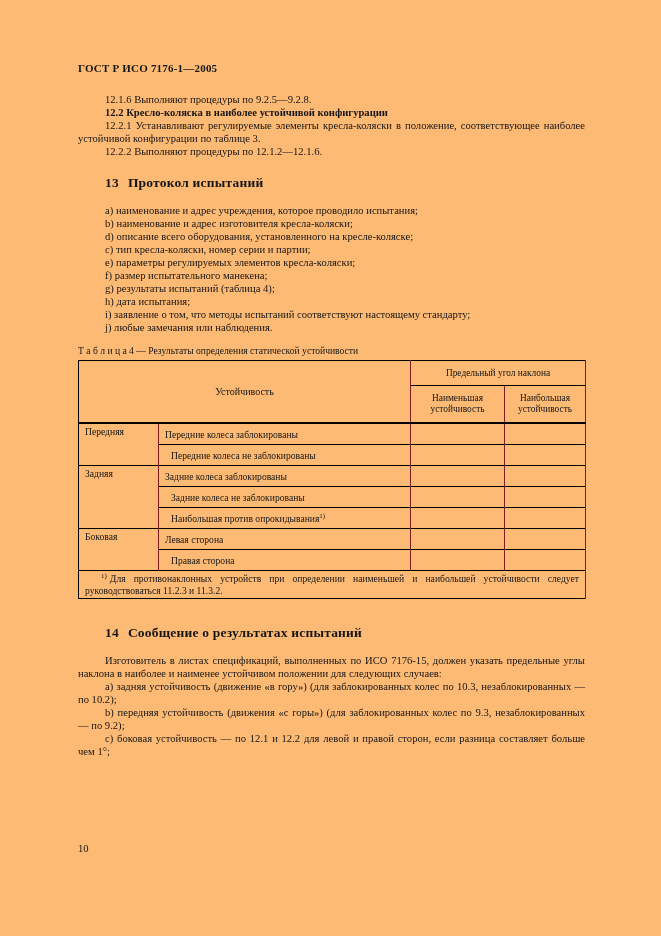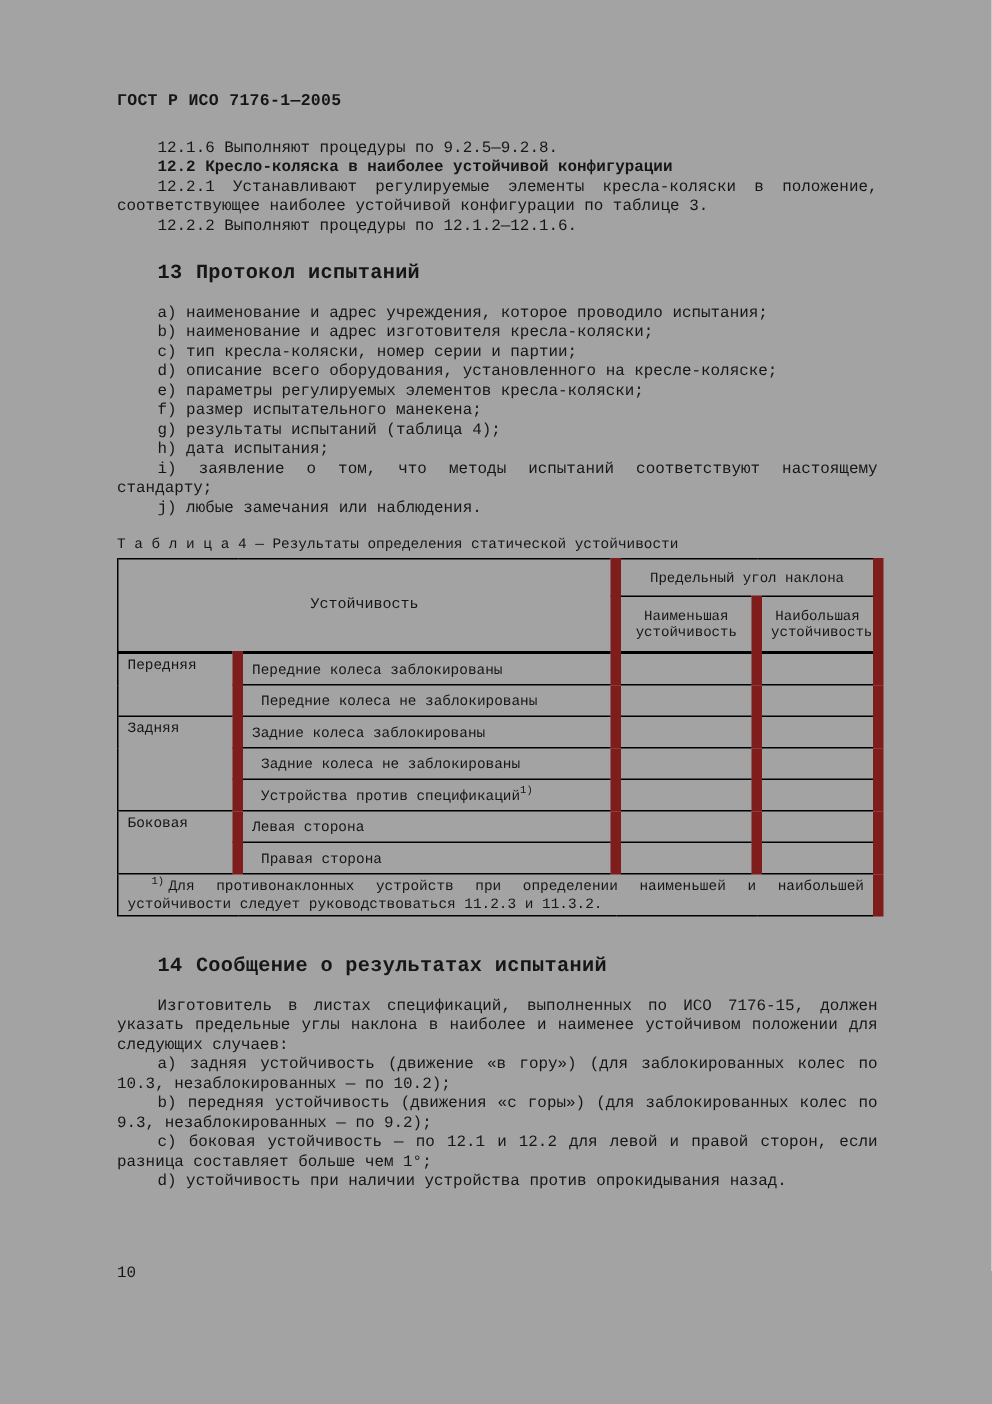--- a/index.html
+++ b/index.html
@@ -1,21 +1,21 @@
 <!DOCTYPE html>
 <html><head>
 <meta charset="utf-8">
 <style>
   html, body { margin: 0; padding: 0; background: #e8e8e8; }
   .page {
     position: relative;
     width: 661px;
     height: 936px;
-    background: #a3a3a3;
-    font-family: Liberation Mono, monospace;
+    background: #fdba74;
+    font-family: Liberation Serif, serif;
     color: #161616;
     overflow: hidden;
   }
   .content {
     position: absolute;
     left: 78px;
     top: 62px;
     width: 507px;
   }
   .doc-header {
@@ -45,21 +45,21 @@
   }
   table.results {
     border-collapse: collapse;
     width: 507px;
     table-layout: fixed;
     font-size: 9.6px;
     border: 1.6px solid #000;
   }
   .results th, .results td {
     border-left: 1px solid #000;
-    border-right: 7px solid #7f1d1d;
+    border-right: 1px solid #7f1d1d;
     padding: 2px 6px;
     font-weight: normal;
   }
   .h-stab {
     text-align: center;
     vertical-align: middle;
     border-bottom: 2px solid #000;
     font-size: 10px;
   }
   .h-angle {
@@ -123,22 +123,22 @@
     <p class="line indent bold">12.2 Кресло-коляска в наиболее устойчивой конфигурации</p>
     <p class="line indent">12.2.1 Устанавливают регулируемые элементы кресла-коляски в положение, соответствующее наиболее устойчивой конфигурации по таблице 3.</p>
     <p class="line indent">12.2.2 Выполняют процедуры по 12.1.2—12.1.6.</p>
 
     <h2 class="section-title">
       <span class="sec-num">13</span><span>Протокол испытаний</span>
     </h2>
 
     <p class="line indent">a) наименование и адрес учреждения, которое проводило испытания;</p>
     <p class="line indent">b) наименование и адрес изготовителя кресла-коляски;</p>
+    <p class="line indent">d) описание всего оборудования, установленного на кресле-коляске;</p>
     <p class="line indent">c) тип кресла-коляски, номер серии и партии;</p>
-    <p class="line indent">d) описание всего оборудования, установленного на кресле-коляске;</p>
     <p class="line indent">e) параметры регулируемых элементов кресла-коляски;</p>
     <p class="line indent">f) размер испытательного манекена;</p>
     <p class="line indent">g) результаты испытаний (таблица 4);</p>
     <p class="line indent">h) дата испытания;</p>
     <p class="line indent">i) заявление о том, что методы испытаний соответствуют настоящему стандарту;</p>
     <p class="line indent">j) любые замечания или наблюдения.</p>
 
     <div class="table-caption">Т а б л и ц а  4 — Результаты определения статической устойчивости</div>
 
     <table class="results">
@@ -175,21 +175,21 @@
           <td class="cond">Задние колеса заблокированы</td>
           <td class="res"></td>
           <td class="res"></td>
         </tr>
         <tr class="s">
           <td class="cond">Задние колеса не заблокированы</td>
           <td class="res"></td>
           <td class="res"></td>
         </tr>
         <tr class="s">
-          <td class="cond"><span>Устройства против спецификаций</span><sup class="cell-sup">1)</sup></td>
+          <td class="cond"><span>Наибольшая против опрокидывания</span><sup class="cell-sup">1)</sup></td>
           <td class="res"></td>
           <td class="res"></td>
         </tr>
         <tr class="g">
           <td class="grp" rowspan="2">Боковая</td>
           <td class="cond">Левая сторона</td>
           <td class="res"></td>
           <td class="res"></td>
         </tr>
         <tr class="s">
@@ -206,18 +206,17 @@
     </table>
 
     <h2 class="section-title sp13">
       <span class="sec-num">14</span><span>Сообщение о результатах испытаний</span>
     </h2>
 
     <p class="line indent">Изготовитель в листах спецификаций, выполненных по ИСО 7176-15, должен указать предельные углы наклона в наиболее и наименее устойчивом положении для следующих случаев:</p>
     <p class="line indent">a) задняя устойчивость (движение «в гору») (для заблокированных колес по 10.3, незаблокированных — по 10.2);</p>
     <p class="line indent">b) передняя устойчивость (движения «с горы») (для заблокированных колес по 9.3, незаблокированных — по 9.2);</p>
     <p class="line indent">c) боковая устойчивость — по 12.1 и 12.2 для левой и правой сторон, если разница составляет больше чем 1°;</p>
-    <p class="line indent">d) устойчивость при наличии устройства против опрокидывания назад.</p>
 
   </div>
 
   <div class="page-number">10</div>
 </div>
 
 </body></html>

